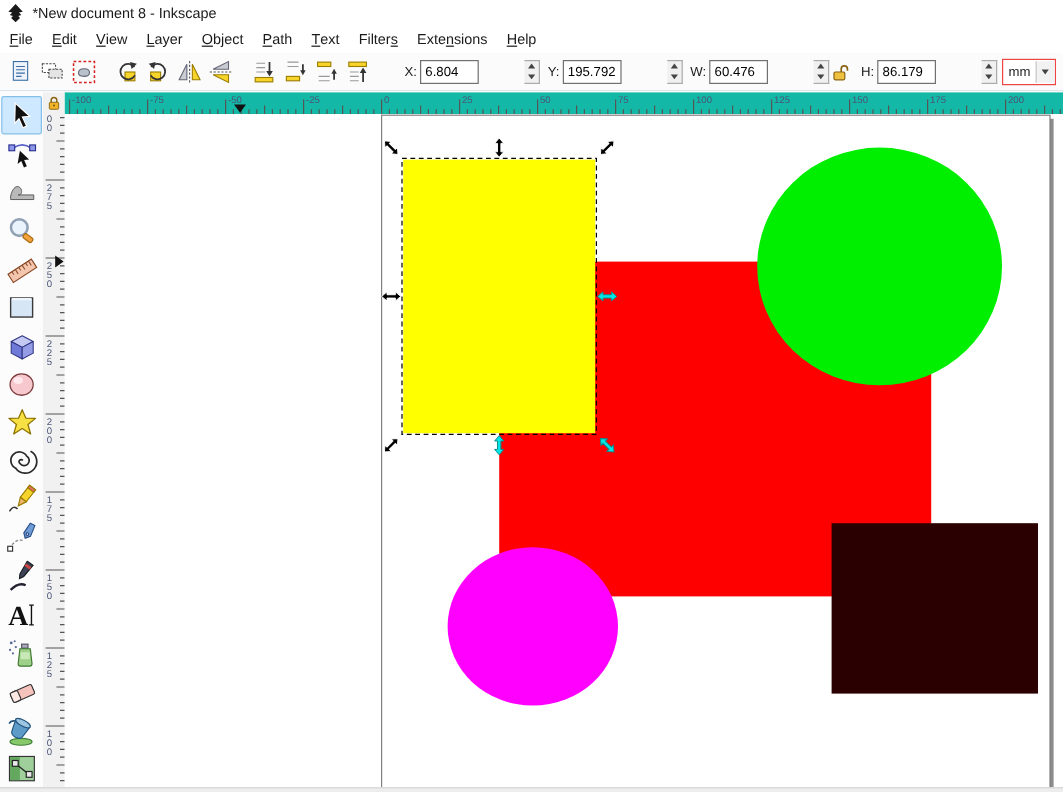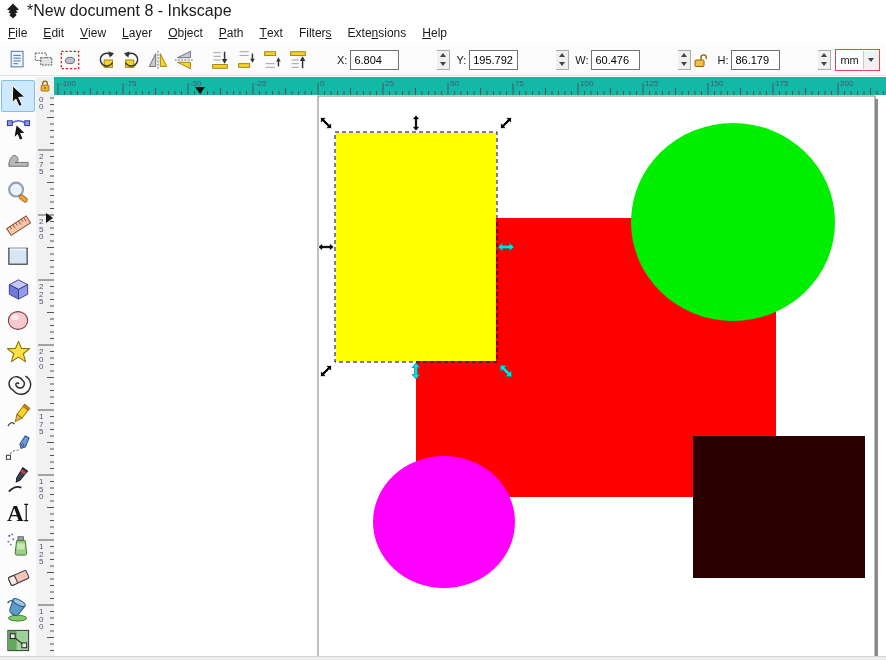--- a/index.html
+++ b/index.html
@@ -2,21 +2,21 @@
 <html><head>
 <meta charset="utf-8">
 <style>
   html,body{margin:0;padding:0;background:#fff;}
   #win{position:relative;width:886px;height:660px;background:#fff;overflow:hidden;
        font-family:"Liberation Sans",sans-serif;color:#1a1a1a;}
   
   #titlebar{position:absolute;left:0;top:0;width:886px;height:22px;background:#fff;
             display:flex;align-items:center;}
   #titlebar .logo{width:16px;height:16px;margin:0 6px 0 5px;}
-  #titlebar .ttl{font-size:16px;}
+  #titlebar .ttl{font-size:12px;}
   
   #menubar{position:absolute;left:0;top:22px;width:886px;height:22px;background:#fff;
            display:flex;align-items:stretch;font-size:12px;}
   .menu-item{padding:0 8px;display:flex;align-items:center;cursor:default;}
   .menu-item u{text-decoration:underline;}
   
   #toolbar{position:absolute;left:0;top:44px;width:886px;height:32px;background:#fbfbfb;
            border-bottom:1px solid #dde4ec;display:flex;align-items:center;padding-left:5px;box-sizing:border-box;}
   .tbtn{width:26px;height:26px;display:flex;align-items:center;justify-content:center;
         border:1px solid transparent;border-radius:2px;margin:0 1px;}

